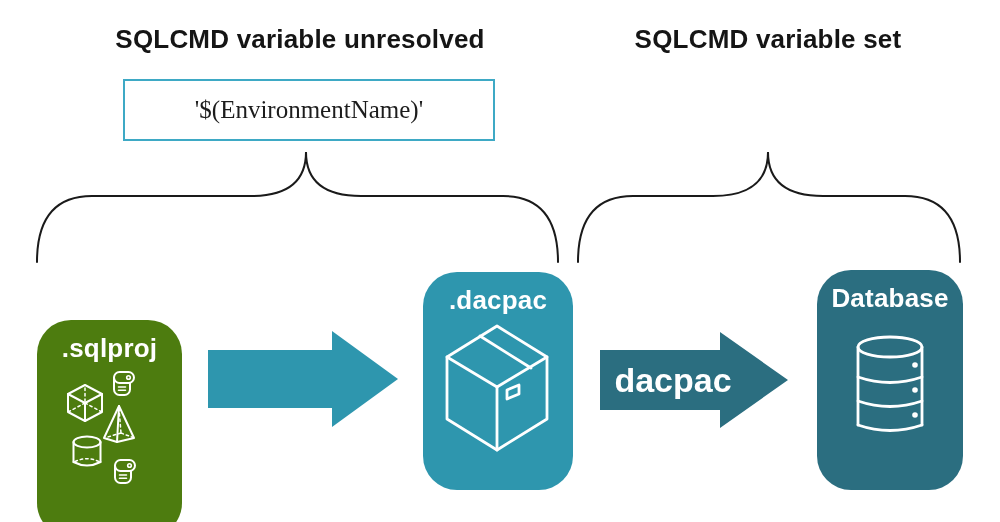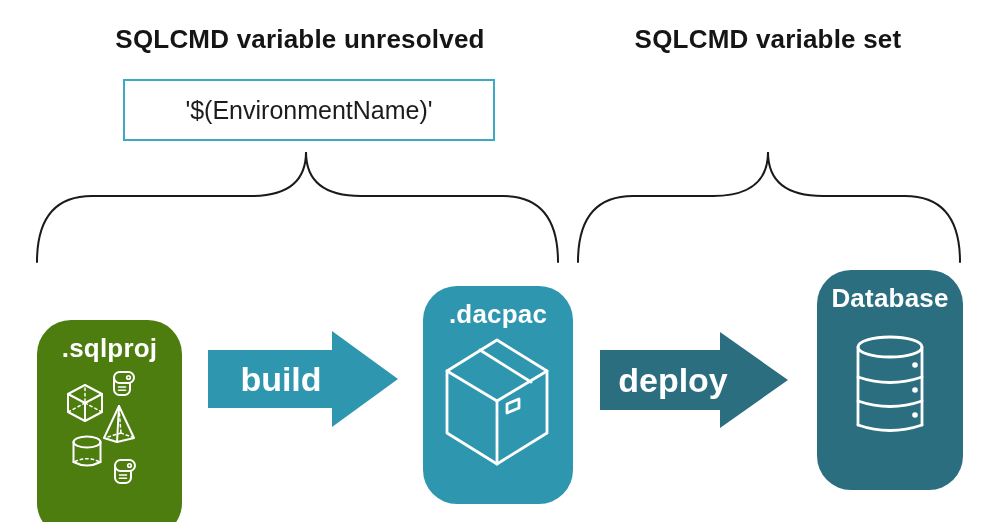--- a/index.html
+++ b/index.html
@@ -14,21 +14,21 @@
   .heading.left{left:100px;}
   .heading.right{left:568px;}
   .codebox{
     position:absolute;top:79px;height:62px;background:#ffffff;
     border:2px solid #3EA9C5;box-sizing:border-box;
     display:flex;align-items:center;justify-content:center;
   }
   .codebox.left{left:123px;width:372px;}
   .codebox.right{left:667px;width:201px;}
   .codetext{
-    font-family:Liberation Sans, sans-serif;font-size:25px;color:#1c1c1c;white-space:pre;
+    font-family:Liberation Serif, serif;font-size:25px;color:#1c1c1c;white-space:pre;
   }
   .braces{position:absolute;left:0;top:0;pointer-events:none;}
   .node{
     position:absolute;border-radius:34px;box-sizing:border-box;
   }
   .node.sqlproj{left:37px;top:272px;width:145px;height:217px;}
   .node.dacpac{left:423px;top:272px;width:150px;height:218px;}
   .node.database{left:817px;top:270px;width:146px;height:220px;}
   .node-title{
     padding-top:13px;text-align:center;color:#ffffff;
@@ -106,39 +106,38 @@
       </g>
 
       <use href="#scroll-shape" transform="translate(63,90)"></use>
     </svg>
   </div>
 
   <div class="arrow build">
     <svg width="190" height="96" viewBox="0 0 190 96">
       <polygon points="0,19 124,19 124,0 190,48 124,96 124,77 0,77" fill="#2E96AE"></polygon>
     </svg>
-    <span class="arrow-label" style="color: rgb(255, 255, 255);">build</span>
   </div>
 
-  <div class="node dacpac" style="background-color: rgb(46, 150, 174); margin-top: 14px;">
+  <div class="node dacpac" style="background-color: rgb(46, 150, 174);">
     <div class="node-title" style="color: rgb(255, 255, 255);">.dacpac</div>
     <svg class="node-icon icon-package" width="108" height="128" viewBox="0 0 108 128">
       <path class="wire-thick" d="M53 2 L103 33 L103 95 L53 126 L3 95 L3 33 Z"></path>
       <path class="wire-thick" d="M3 33 L53 63 L103 33"></path>
       <path class="wire-thick" d="M53 63 V126"></path>
       <path class="wire-thick" d="M36 12 L87 44"></path>
       <path class="wire-thick" d="M63 66 L75 61 L75 70 L63 75 Z"></path>
     </svg>
   </div>
 
   <div class="arrow deploy">
     <svg width="188" height="96" viewBox="0 0 188 96">
       <polygon points="0,18 120,18 120,0 188,48 120,96 120,78 0,78" fill="#2B6E80"></polygon>
     </svg>
-    <span class="arrow-label" style="color: rgb(255, 255, 255);">deploy</span>
+    <span class="arrow-label" style="color: rgb(255, 255, 255);">dacpac</span>
   </div>
 
   <div class="node database" style="background-color: rgb(43, 110, 128);">
     <div class="node-title" style="color: #ffffff;">Database</div>
     <svg class="node-icon icon-db" width="90" height="104" viewBox="0 0 90 104">
       <ellipse class="wire-thick" cx="45" cy="12" rx="32" ry="10"></ellipse>
       <path class="wire-thick" d="M13 12 V90 M77 12 V90"></path>
       <path class="wire-thick" d="M13 90 Q45 101 77 90"></path>
       <path class="wire-thick" d="M13 42 Q45 53 77 42"></path>
       <path class="wire-thick" d="M13 66 Q45 77 77 66"></path>

